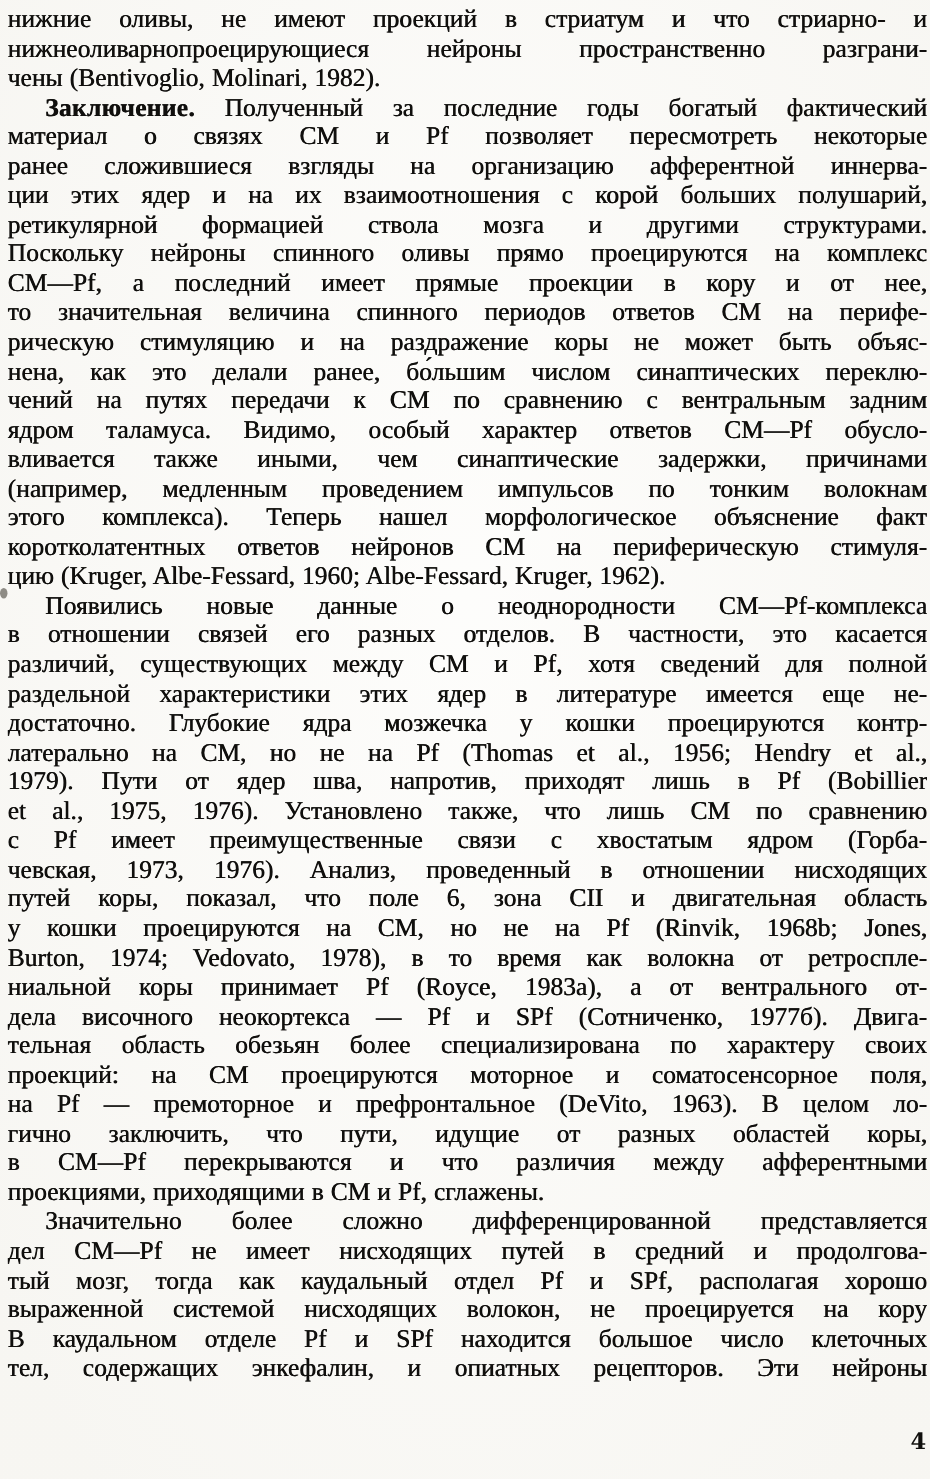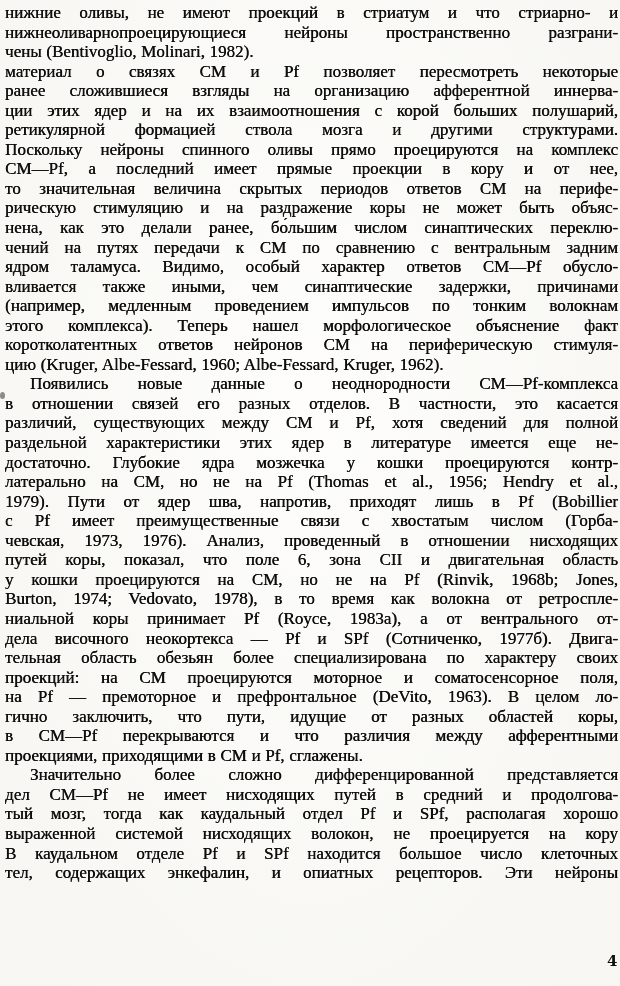--- a/index.html
+++ b/index.html
@@ -64,44 +64,46 @@
   }
 </style>
 </head>
 <body>
 
 <div class="page">
   <div class="page-text">
       <div class="line">нижние оливы, не имеют проекций в стриатум и что стриарно- и</div>
       <div class="line">нижнеоливарнопроецирующиеся нейроны пространственно разграни-</div>
       <div class="line no-just">чены (Bentivoglio, Molinari, 1982).</div>
+      <div class="line indent"><b>Заключение.</b> Полученный за последние годы богатый фактический</div>
       <div class="line">материал о связях СМ и Pf позволяет пересмотреть некоторые</div>
       <div class="line">ранее сложившиеся взгляды на организацию афферентной иннерва-</div>
       <div class="line">ции этих ядер и на их взаимоотношения с корой больших полушарий,</div>
       <div class="line">ретикулярной формацией ствола мозга и другими структурами.</div>
       <div class="line">Поскольку нейроны спинного оливы прямо проецируются на комплекс</div>
       <div class="line">СМ—Pf, а последний имеет прямые проекции в кору и от нее,</div>
-      <div class="line">то значительная величина скрытых периодов ответов СМ на перифе-</div>
+      <div class="line">то значительная величина спинного периодов ответов СМ на перифе-</div>
       <div class="line">рическую стимуляцию и на раздражение коры не может быть объяс-</div>
       <div class="line">нена, как это делали ранее, бо́льшим числом синаптических переклю-</div>
       <div class="line">чений на путях передачи к СМ по сравнению с вентральным задним</div>
       <div class="line">ядром таламуса. Видимо, особый характер ответов СМ—Pf обусло-</div>
       <div class="line">вливается также иными, чем синаптические задержки, причинами</div>
       <div class="line">(например, медленным проведением импульсов по тонким волокнам</div>
       <div class="line">этого комплекса). Теперь нашел морфологическое объяснение факт</div>
       <div class="line">коротколатентных ответов нейронов СМ на периферическую стимуля-</div>
       <div class="line no-just">цию (Kruger, Albe-Fessard, 1960; Albe-Fessard, Kruger, 1962).</div>
       <div class="line indent">Появились новые данные о неоднородности СМ—Pf-комплекса</div>
       <div class="line">в отношении связей его разных отделов. В частности, это касается</div>
       <div class="line">различий, существующих между СМ и Pf, хотя сведений для полной</div>
       <div class="line">раздельной характеристики этих ядер в литературе имеется еще не-</div>
       <div class="line">достаточно. Глубокие ядра мозжечка у кошки проецируются контр-</div>
       <div class="line">латерально на СМ, но не на Pf (Thomas et al., 1956; Hendry et al.,</div>
       <div class="line">1979). Пути от ядер шва, напротив, приходят лишь в Pf (Bobillier</div>
-      <div class="line">с Pf имеет преимущественные связи с хвостатым числом (Горба-</div>
+      <div class="line">et al., 1975, 1976). Установлено также, что лишь СМ по сравнению</div>
+      <div class="line">с Pf имеет преимущественные связи с хвостатым ядром (Горба-</div>
       <div class="line">чевская, 1973, 1976). Анализ, проведенный в отношении нисходящих</div>
       <div class="line">путей коры, показал, что поле 6, зона CII и двигательная область</div>
       <div class="line">у кошки проецируются на СМ, но не на Pf (Rinvik, 1968b; Jones,</div>
       <div class="line">Burton, 1974; Vedovato, 1978), в то время как волокна от ретроспле-</div>
       <div class="line">ниальной коры принимает Pf (Royce, 1983a), а от вентрального от-</div>
       <div class="line">дела височного неокортекса — Pf и SPf (Сотниченко, 1977б). Двига-</div>
       <div class="line">тельная область обезьян более специализирована по характеру своих</div>
       <div class="line">проекций: на СМ проецируются моторное и соматосенсорное поля,</div>
       <div class="line">на Pf — премоторное и префронтальное (DeVito, 1963). В целом ло-</div>
       <div class="line">гично заключить, что пути, идущие от разных областей коры,</div>

